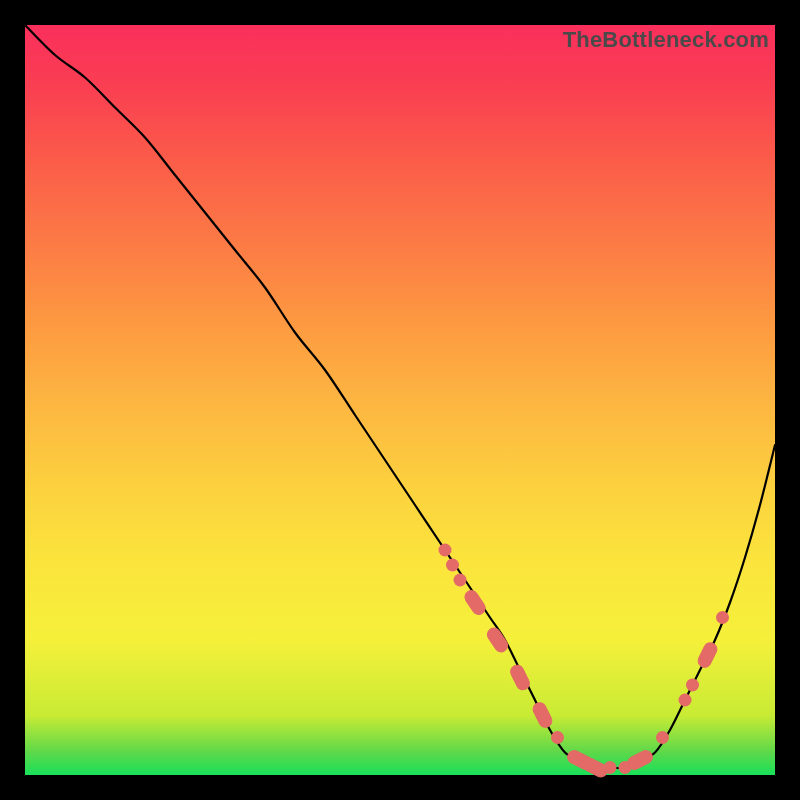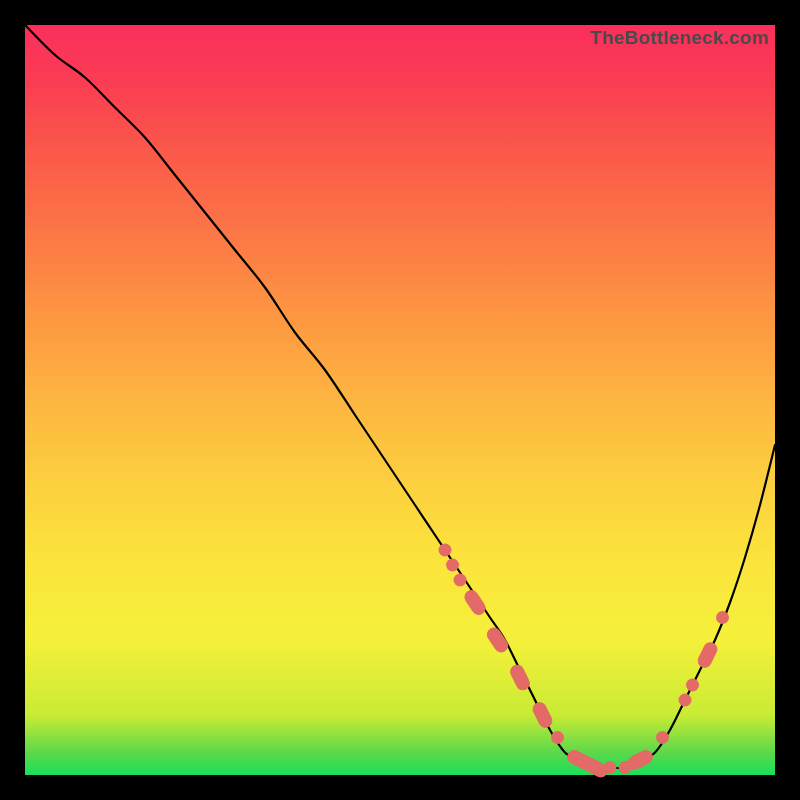--- a/index.html
+++ b/index.html
@@ -40,21 +40,21 @@
       #fb5c49 82%,
       #fa3e52 92%,
       #fa2f5c 100%
     );
   }
   .watermark {
     position: absolute;
     top: 2px;
     right: 6px;
     color: #4a4a4a;
-    font-size: 19px;
+    font-size: 22px;
     font-weight: 600;
     letter-spacing: 0.2px;
     user-select: none;
   }
   svg.curve {
     position: absolute;
     left: 0;
     top: 0;
     width: 750px;
     height: 750px;

